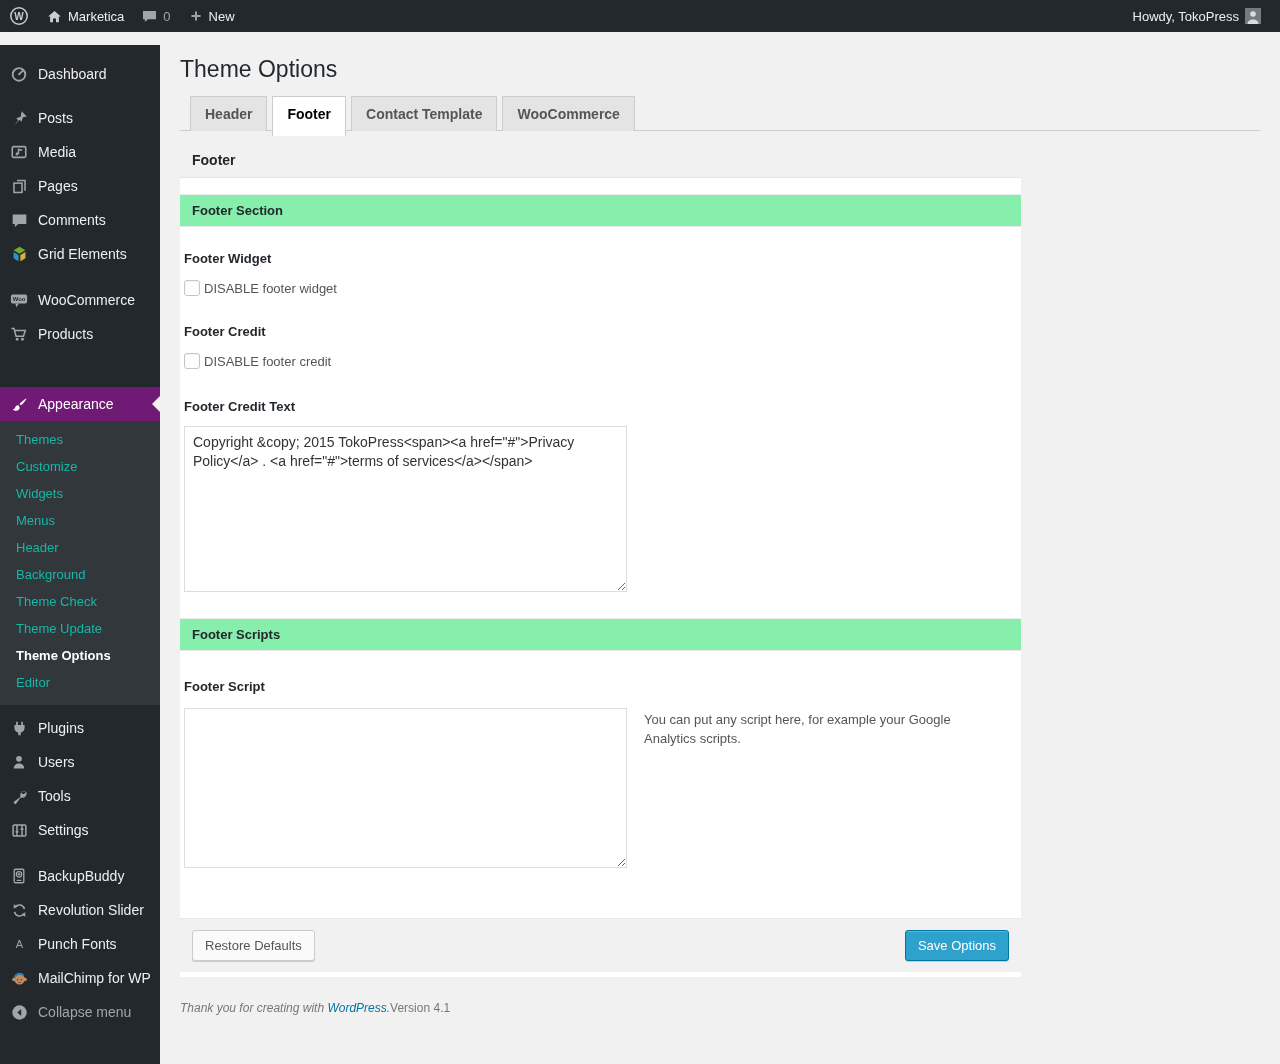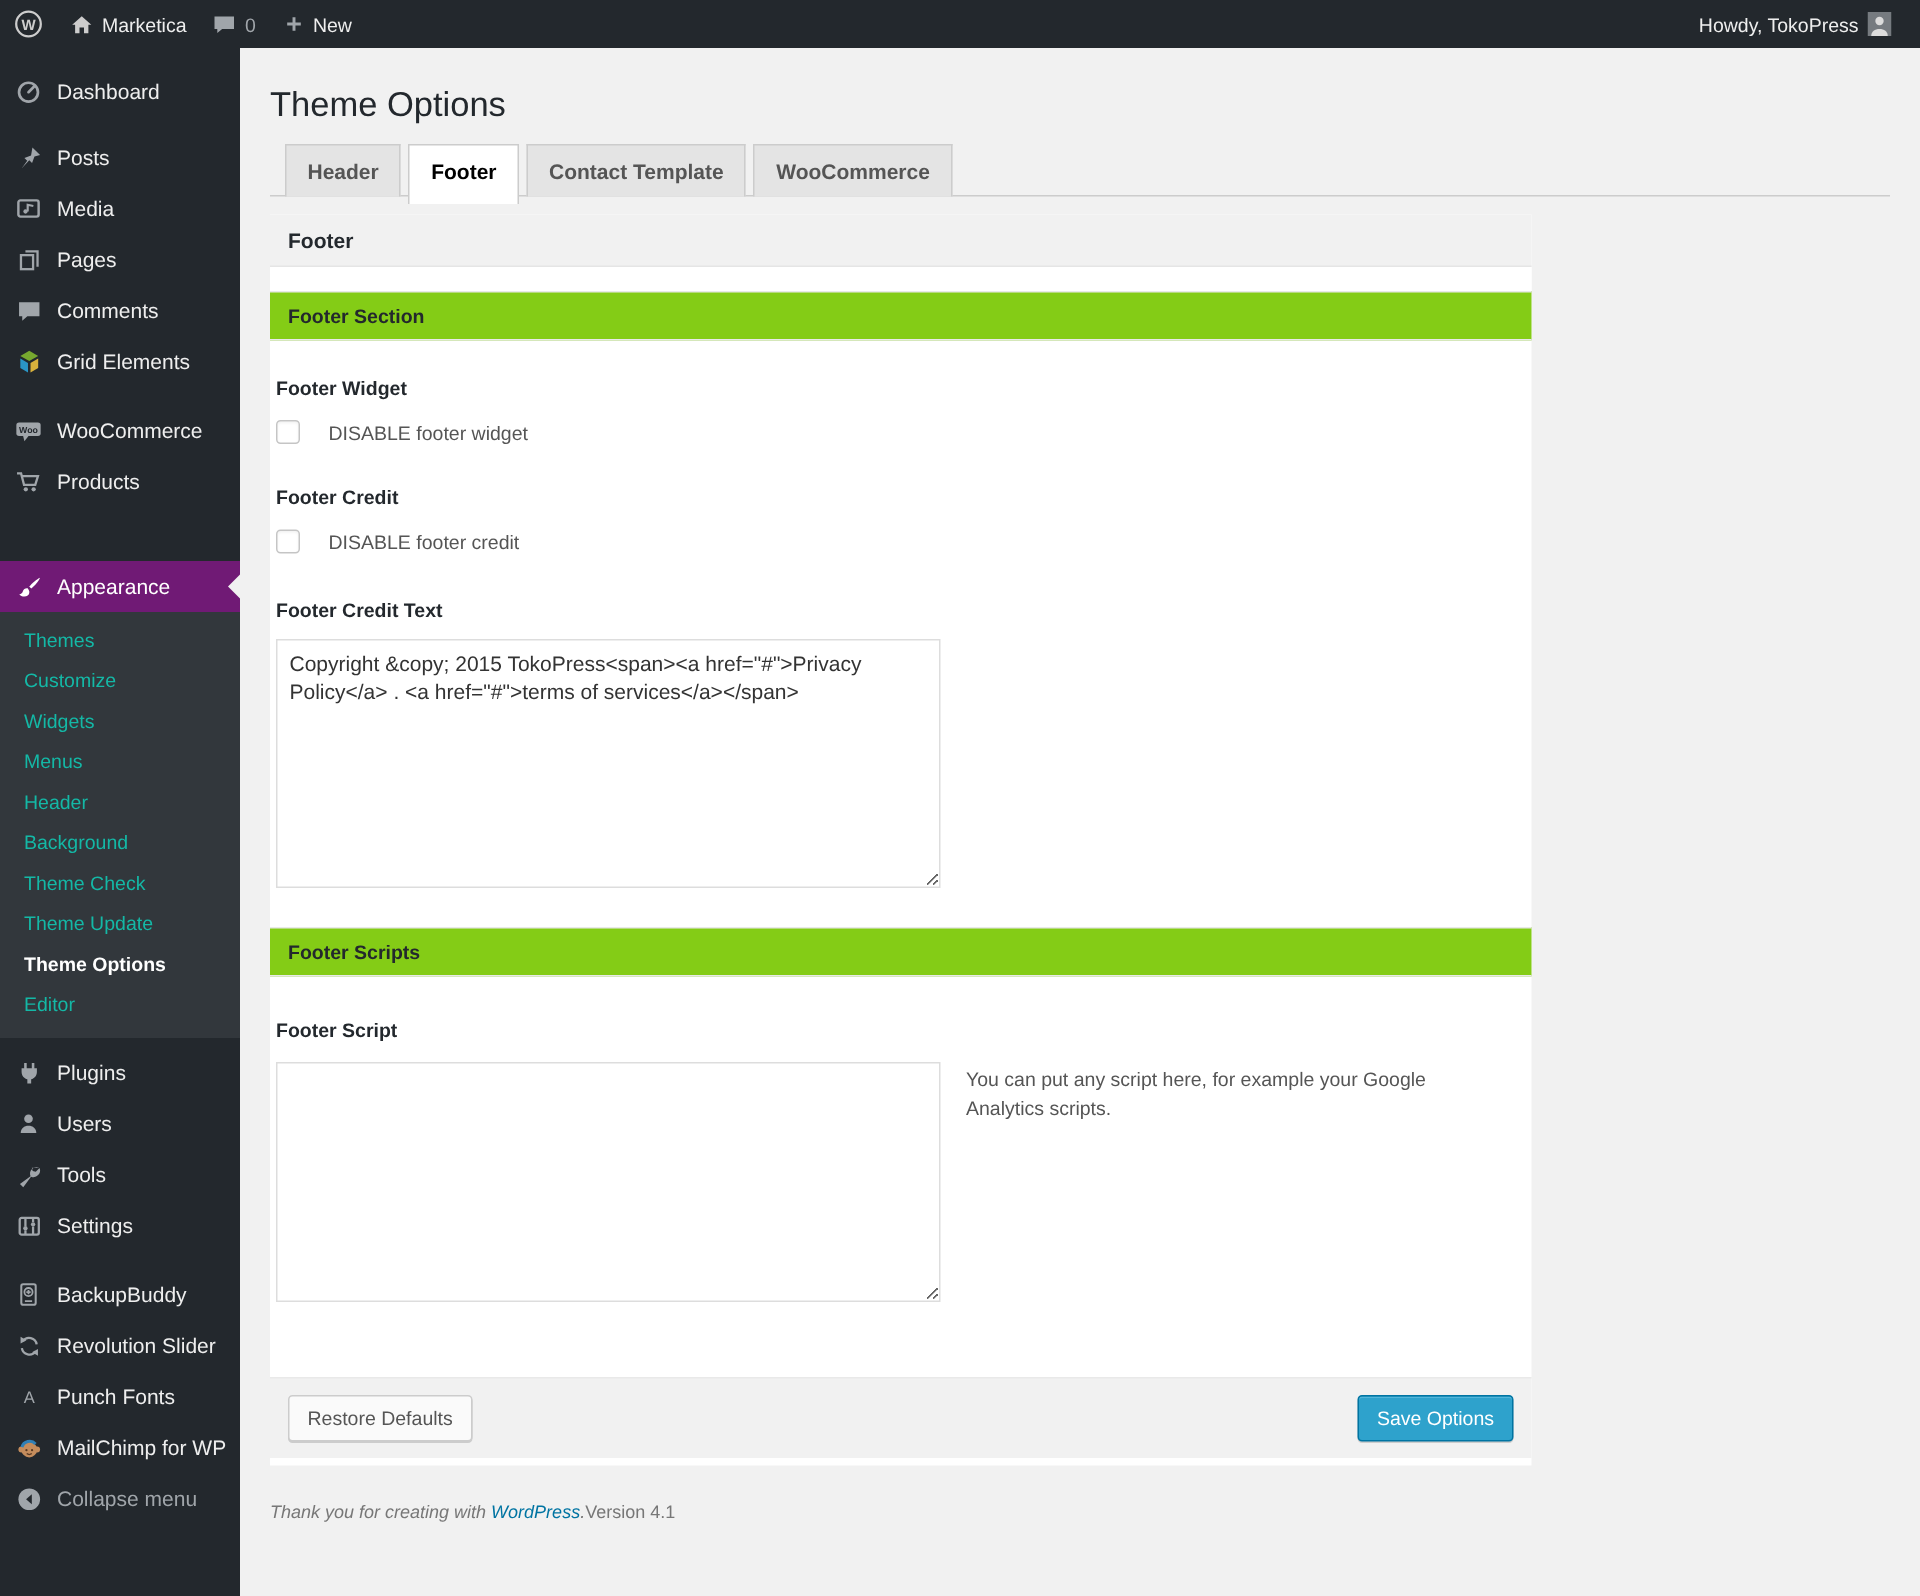--- a/index.html
+++ b/index.html
@@ -16,21 +16,21 @@
     background:#23282d; color:#eee; display:flex; align-items:center;
     z-index:50; font-size:13px;
   }
   #adminbar .ab-left { display:flex; align-items:center; height:100%; }
   #adminbar .ab-item { display:flex; align-items:center; gap:6px; padding:0 9px; height:100%; color:#eee; cursor:pointer; }
   #adminbar .ab-right { margin-left:auto; display:flex; align-items:center; padding-right:10px; }
   .ab-count { color:#a0a5aa; }
 
   
   #sidebar {
-    position:fixed; top:32px; left:0; bottom:0; width:160px;
+    position:fixed; top:45px; left:0; bottom:0; width:160px;
     background:#23282d; padding-top:12px; z-index:40;
   }
   .menu-item {
     display:flex; align-items:center; gap:8px;
     height:34px; padding:0 8px; color:#eee; font-size:14px; cursor:pointer;
   }
   .menu-item .icon { width:22px; display:inline-flex; justify-content:center; color:#a0a5aa; flex:none; }
   .sep-sm { margin-top:10px; } .sep-md { margin-top:12px; } .sep-ap { margin-top:11px; } .sep-pl { margin-top:6px;text-align:right; }
   .menu-item.active {
     background:#701a75; color:#fff; position:relative;margin-top:36px;
@@ -59,27 +59,27 @@
   .nav-tab.active { background:#fff; color:#000; padding-bottom:14px; margin-bottom:-6px; }
 
   
   .panel { width:841px; margin-top:12px; background:#fff; padding-bottom:5px; }
   .panel-header {
     background:#f1f1f1; border-bottom:1px solid #e5e5e5; padding:9px 12px;
     font-size:14px; font-weight:bold; color:#23282d;
   }
   .panel-gap { height:16px; background:#fff; }
   .section-header {
-    background:#84cc16; border-top:1px solid #e9e9e9; border-bottom:1px solid #e9e9e9;
+    background:#86efac; border-top:1px solid #e9e9e9; border-bottom:1px solid #e9e9e9;
     padding:8px 12px; font-size:13px; font-weight:bold; color:#23282d;
   }
   .section-body { padding:0 4px; }
   .field-label { font-weight:bold; color:#23282d; font-size:13px; }
   .mt-lg { margin-top:28px; } .mt-xl { margin-top:30px; } .mt-first { margin-top:24px; }
-  .check-row { margin-top:14px; display:flex; align-items:center; gap:19px; color:#555; }
+  .check-row { margin-top:14px; display:flex; align-items:center; gap:4px; color:#555; }
   .check-row input[type=checkbox] {
     appearance:none; -webkit-appearance:none; width:16px; height:16px;
     border:1px solid #c5c5c5; border-radius:3px; background:#fff; cursor:pointer; flex:none;
     box-shadow:inset 0 1px 2px rgba(0,0,0,.06);
   }
   textarea.option-textarea {
     display:block; margin-top:12px; width:443px; border:1px solid #ddd; background:#fff;
     padding:6px 8px; font-family:"Liberation Sans","DejaVu Sans",sans-serif;
     font-size:14px; color:#333; line-height:1.35; resize:both;
   }

